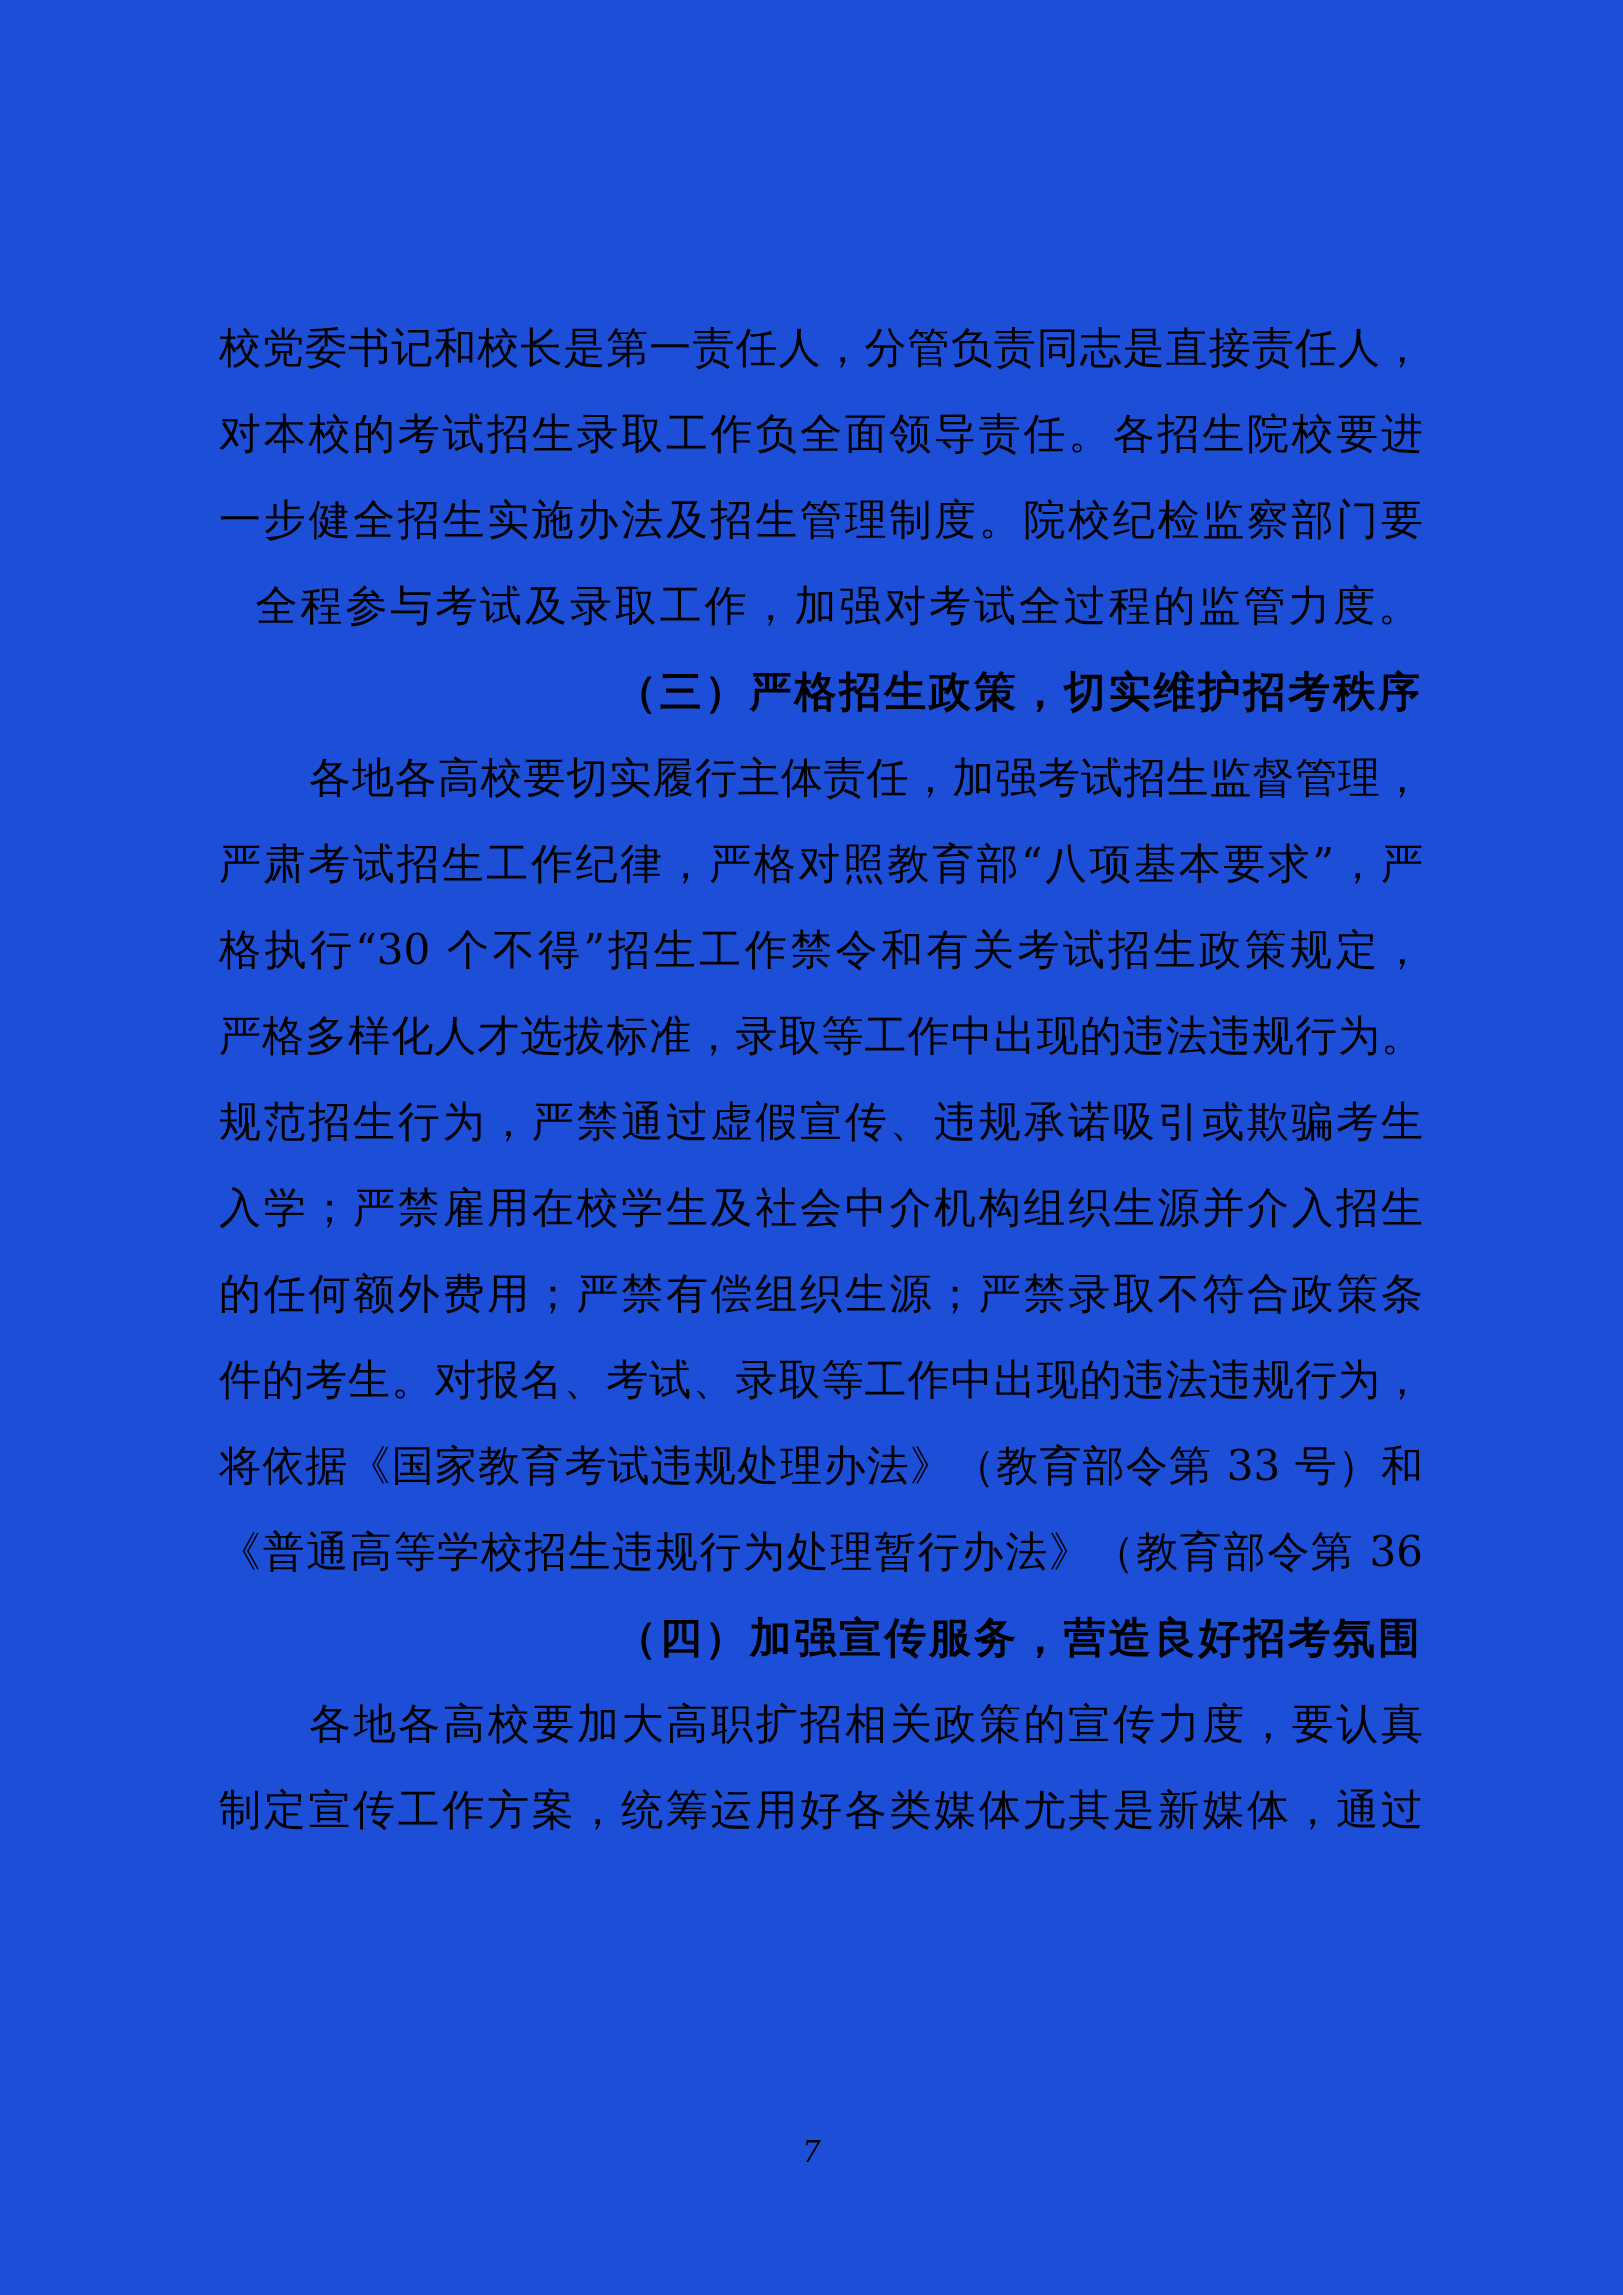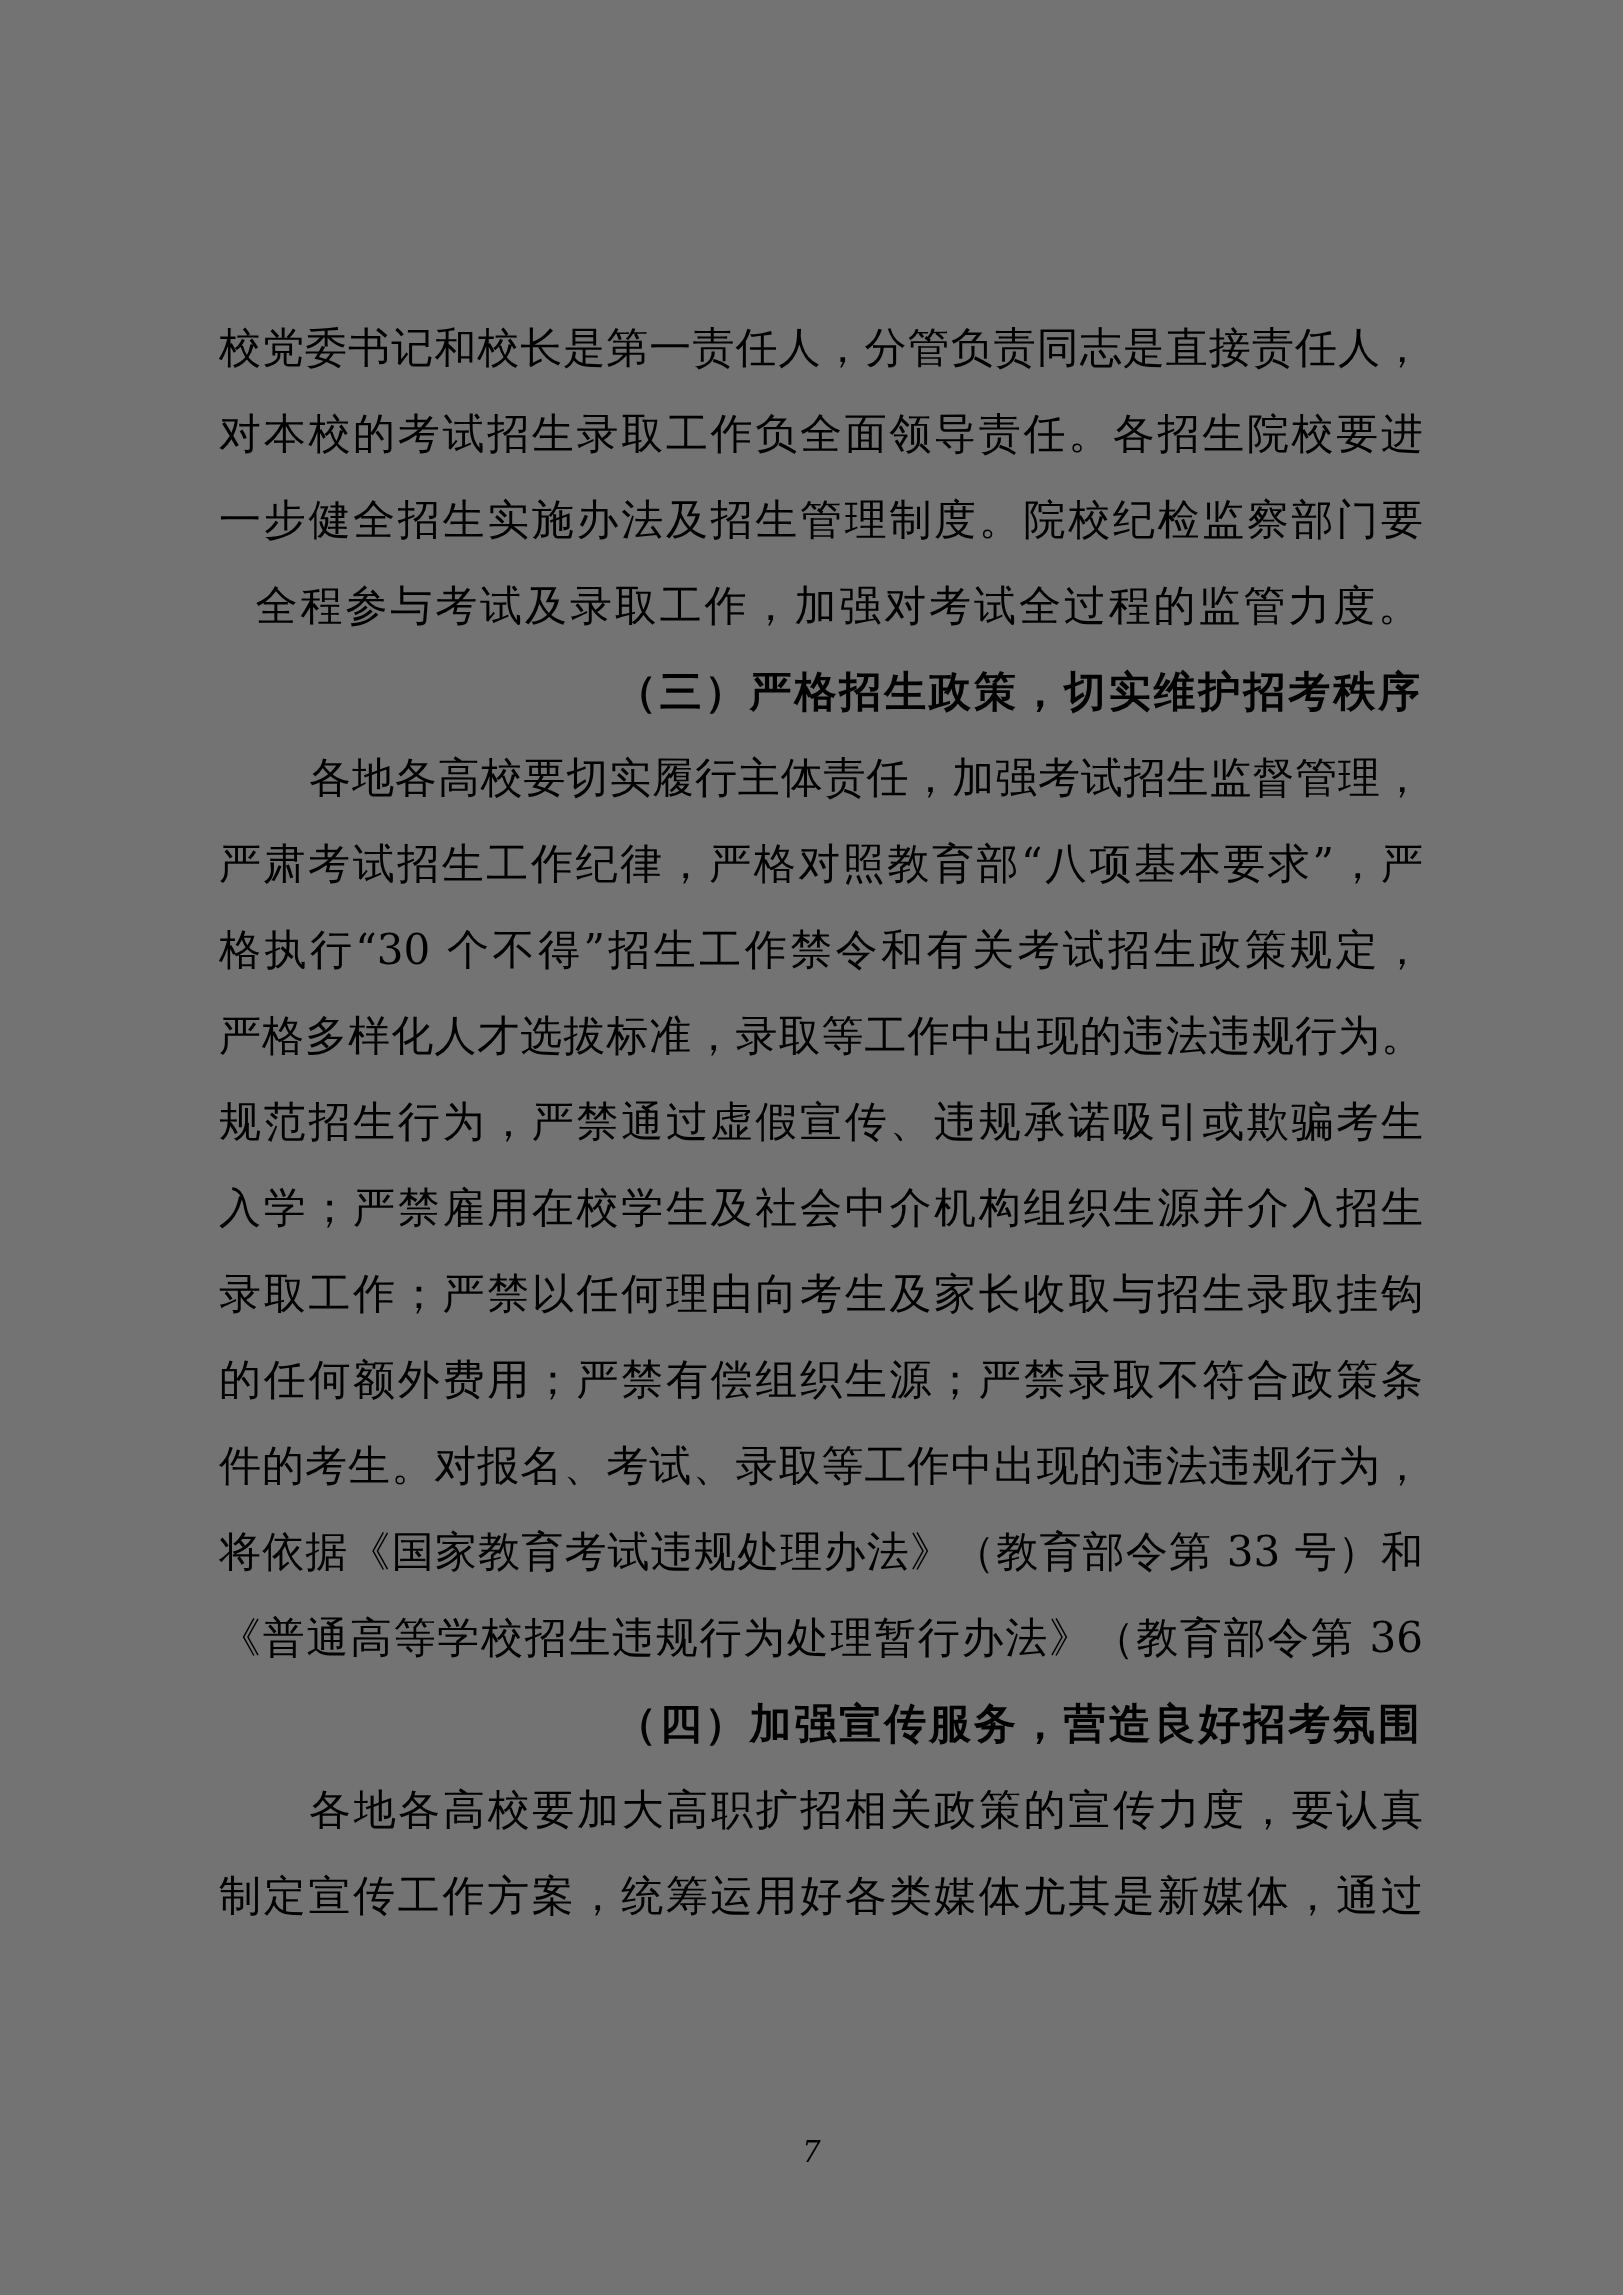--- a/index.html
+++ b/index.html
@@ -5,21 +5,21 @@
   * { margin: 0; padding: 0; box-sizing: border-box; }
   html, body { width: 1623px; }
   body {
     background: #ffffff;
     font-family: "DejaVu Serif", "Liberation Serif", serif;
   }
   .page {
     position: relative;
     width: 1623px;
     height: 2295px;
-    background: #737373;
+    background: #1d4ed8;
     color: #000000;
     overflow: hidden;
   }
   .textblock {
     position: absolute;
     left: 219px;
     top: 305px;
     width: 1204px;
   }
   .tline {
@@ -69,21 +69,20 @@
     <div class="tline jl">对本校的考试招生录取工作负全面领导责任。各招生院校要进</div>
     <div class="tline jl">一步健全招生实施办法及招生管理制度。院校纪检监察部门要</div>
     <div class="tline pl">全程参与考试及录取工作，加强对考试全过程的监管力度。</div>
     <div class="tline hd">（三）严格招生政策，切实维护招考秩序</div>
     <div class="tline jl ind">各地各高校要切实履行主体责任，加强考试招生监督管理，</div>
     <div class="tline jl">严肃考试招生工作纪律，严格对照教育部“八项基本要求”，严</div>
     <div class="tline jl">格执行“30 个不得”招生工作禁令和有关考试招生政策规定，</div>
     <div class="tline jl">严格多样化人才选拔标准，录取等工作中出现的违法违规行为。</div>
     <div class="tline jl">规范招生行为，严禁通过虚假宣传、违规承诺吸引或欺骗考生</div>
     <div class="tline jl">入学；严禁雇用在校学生及社会中介机构组织生源并介入招生</div>
-    <div class="tline jl">录取工作；严禁以任何理由向考生及家长收取与招生录取挂钩</div>
     <div class="tline jl">的任何额外费用；严禁有偿组织生源；严禁录取不符合政策条</div>
     <div class="tline jl">件的考生。对报名、考试、录取等工作中出现的违法违规行为，</div>
     <div class="tline jl">将依据《国家教育考试违规处理办法》（教育部令第 33 号）和</div>
     <div class="tline jl">《普通高等学校招生违规行为处理暂行办法》（教育部令第 36</div>
     <div class="tline hd">（四）加强宣传服务，营造良好招考氛围</div>
     <div class="tline jl ind">各地各高校要加大高职扩招相关政策的宣传力度，要认真</div>
     <div class="tline jl">制定宣传工作方案，统筹运用好各类媒体尤其是新媒体，通过</div>
   </div>
 
   <div class="pagenum">7</div>

